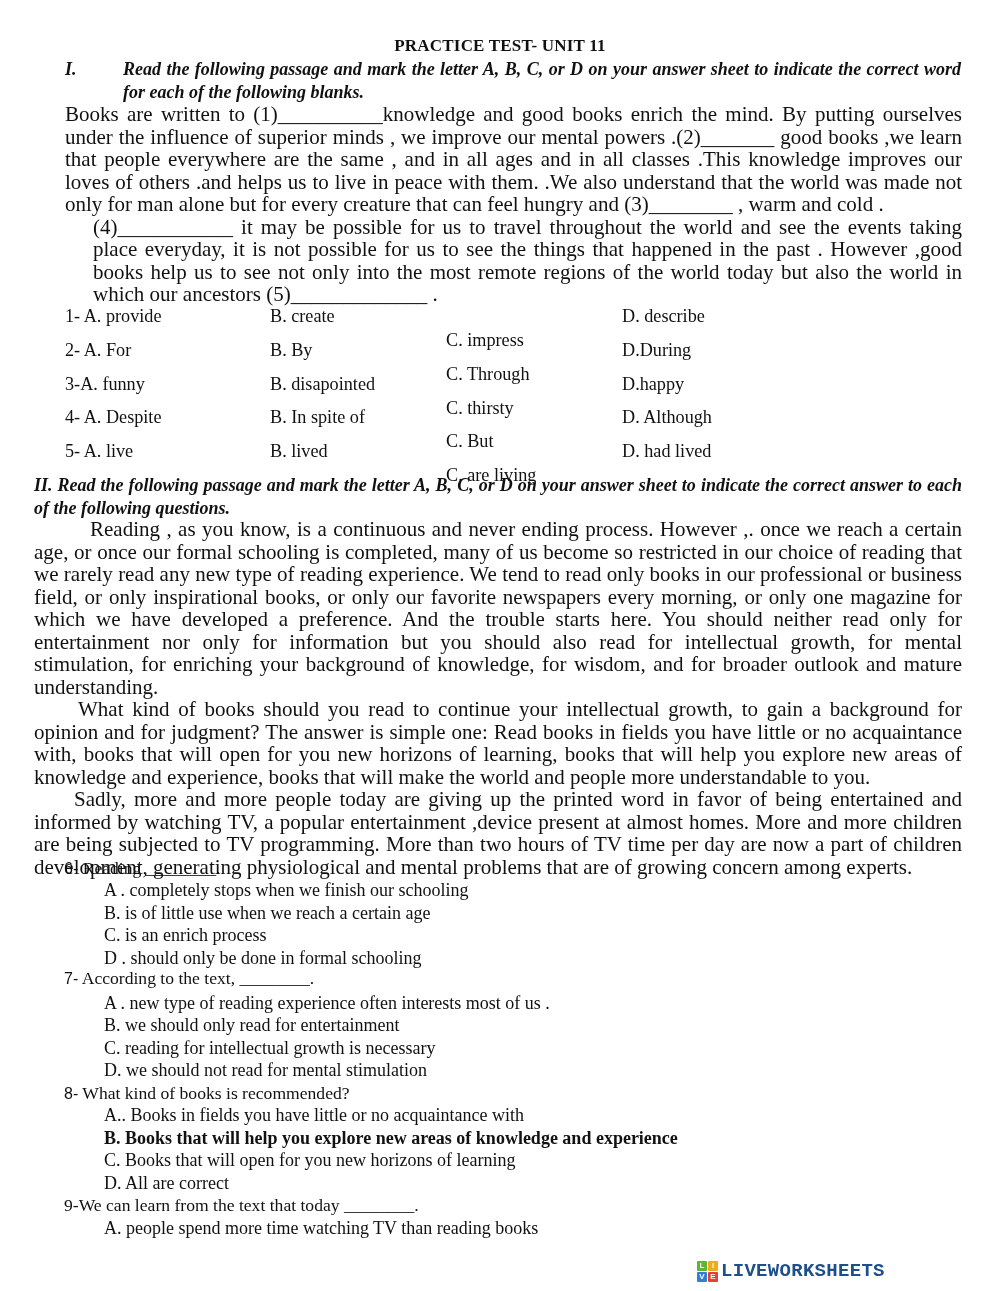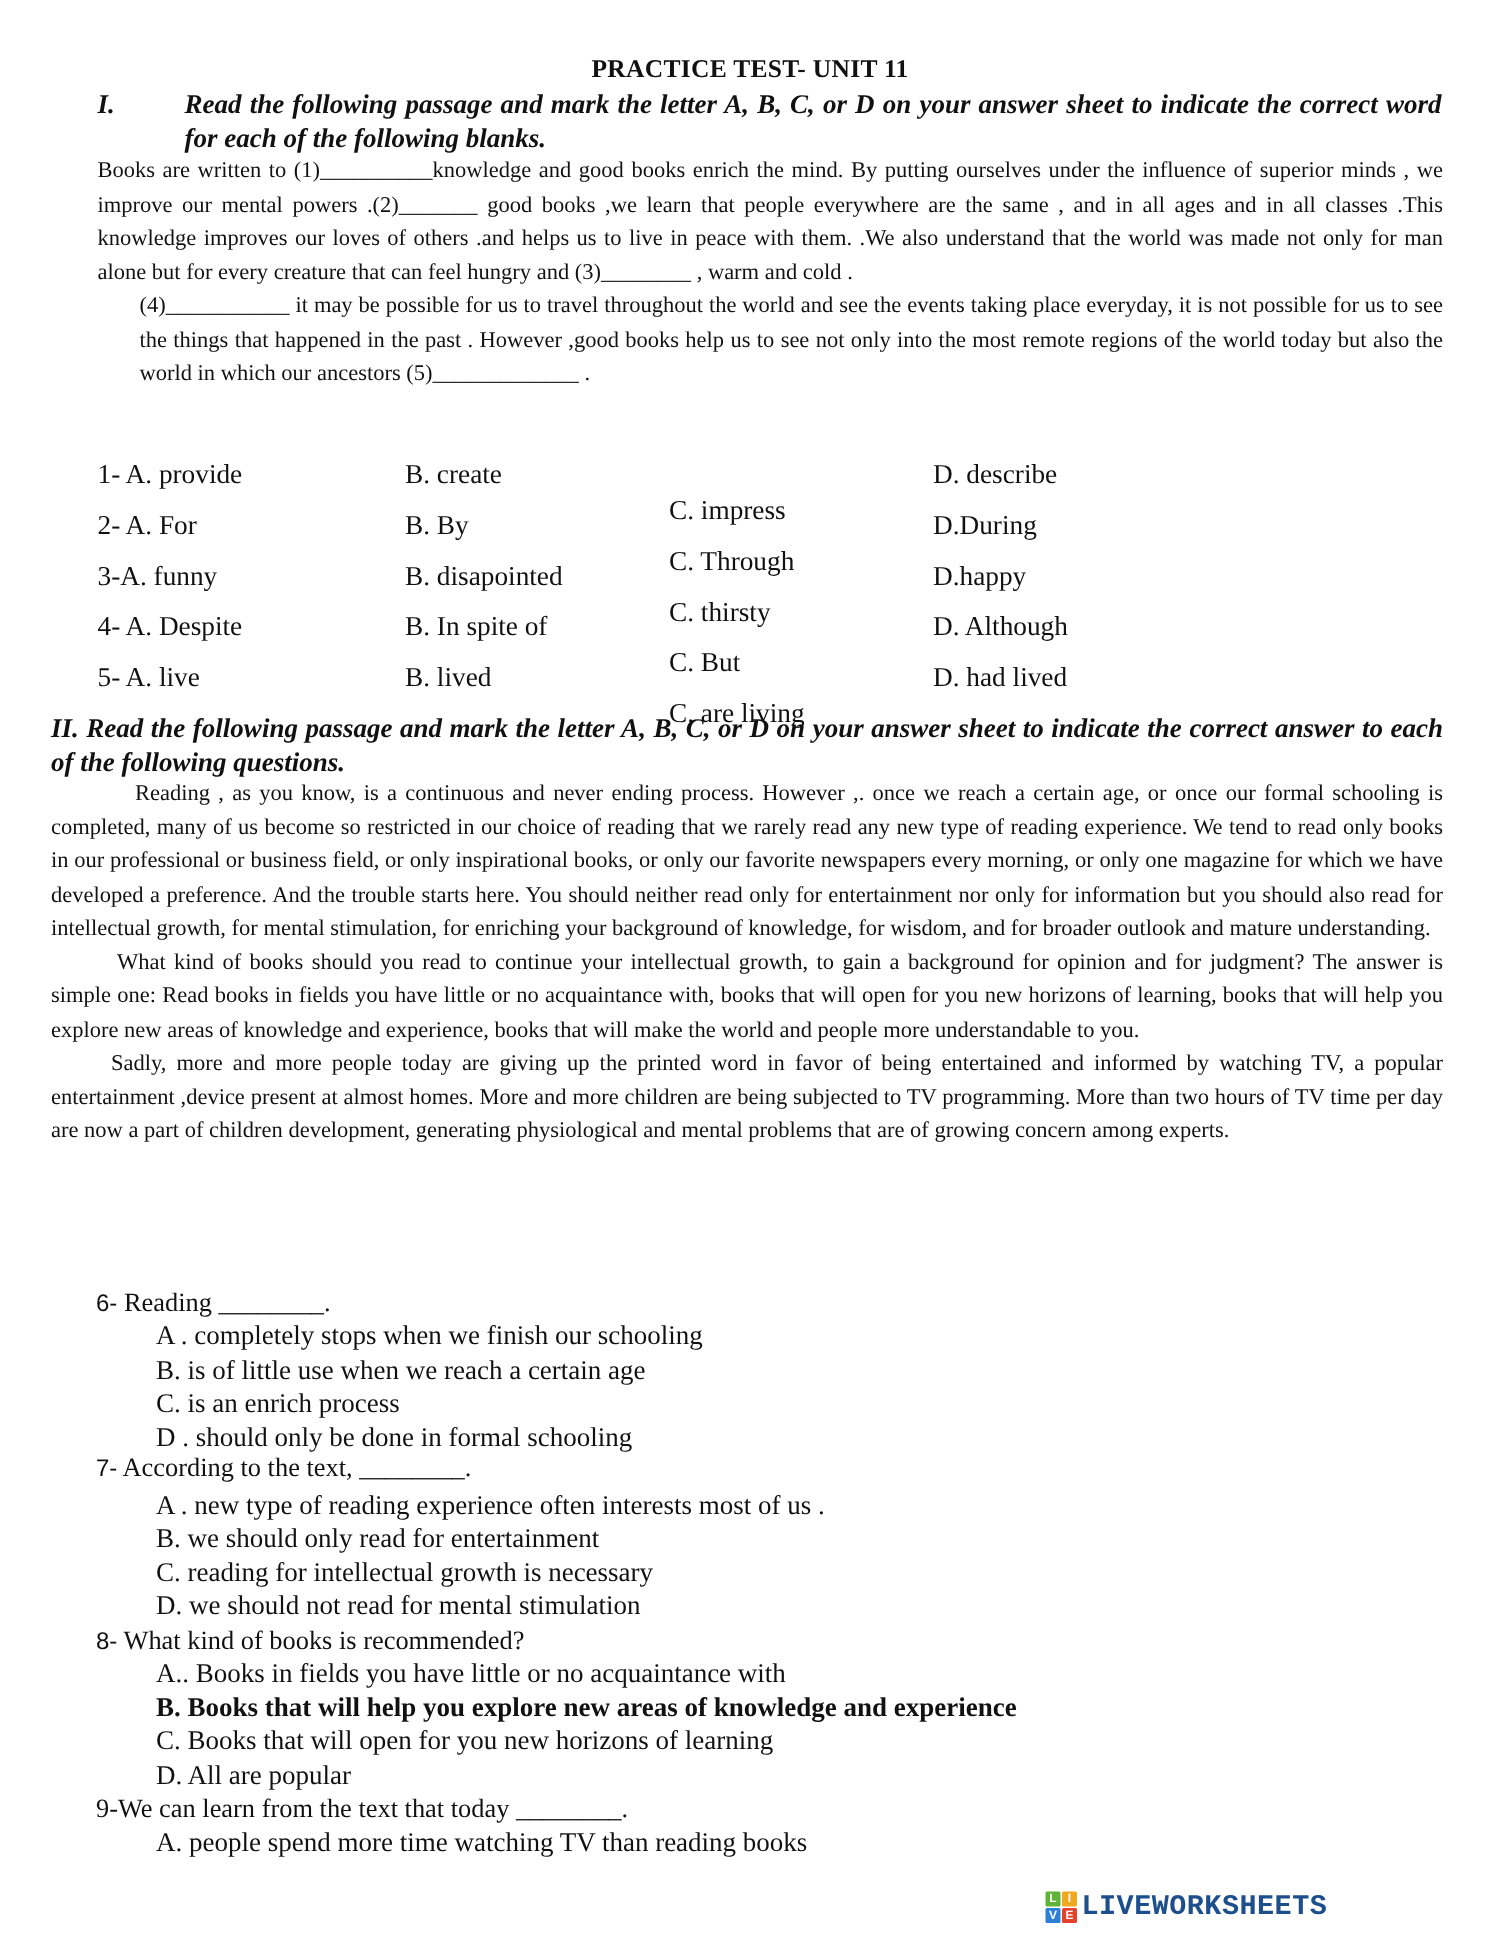--- a/index.html
+++ b/index.html
@@ -30,21 +30,21 @@
       font-weight: bold;
       font-style: italic;
       font-size: 18px;
       line-height: 22.5px;
     }
     .sec1-num { top: 58px; left: 65px; }
     .sec1-text { top: 58px; left: 123px; width: 838px; text-align: justify; }
     .para {
       line-height: 22.5px;
       text-align: justify;
-      font-size: 15px;
+      font-size: 21px;
     }
     .p1 { top: 103px; left: 65px; width: 897px; }
     .p1 .indent { padding-left: 28px; }
     .opt-row {
       left: 65px;
       height: 24px;
       font-size: 18.2px;
       line-height: 24px;
     }
     .opt-row span { position: absolute; white-space: nowrap; }
@@ -173,21 +173,21 @@
 <div class="abs ans" style="top:1037px;">C. reading for intellectual growth is necessary</div>
 <div class="abs ans" style="top:1059px;">D. we should not read for mental stimulation</div>
 
 <div class="abs q" style="top:1082px;">
   <span class="qnum">8-</span>
   <span>What kind of books is recommended?</span>
 </div>
 <div class="abs ans" style="top:1104px;">A.. Books in fields you have little or no acquaintance with</div>
 <div class="abs ans" style="top:1127px;font-weight:bold;">B. Books that will help you explore new areas of knowledge and experience</div>
 <div class="abs ans" style="top:1149px;">C. Books that will open for you new horizons of learning</div>
-<div class="abs ans" style="top:1172px;">D. All are popular</div>
+<div class="abs ans" style="top:1172px;">D. All are correct</div>
 
 <div class="abs q" style="top:1194px;">
   <span>9-We can learn from the text that today ________.</span>
 </div>
 <div class="abs ans" style="top:1217px;">A. people spend more time watching TV than reading books</div>
 
 <div class="abs logo">
   <div class="logo-blocks">
     <div style="background:#5fb336;">L</div>
     <div style="background:#f2a81d;">I</div>

